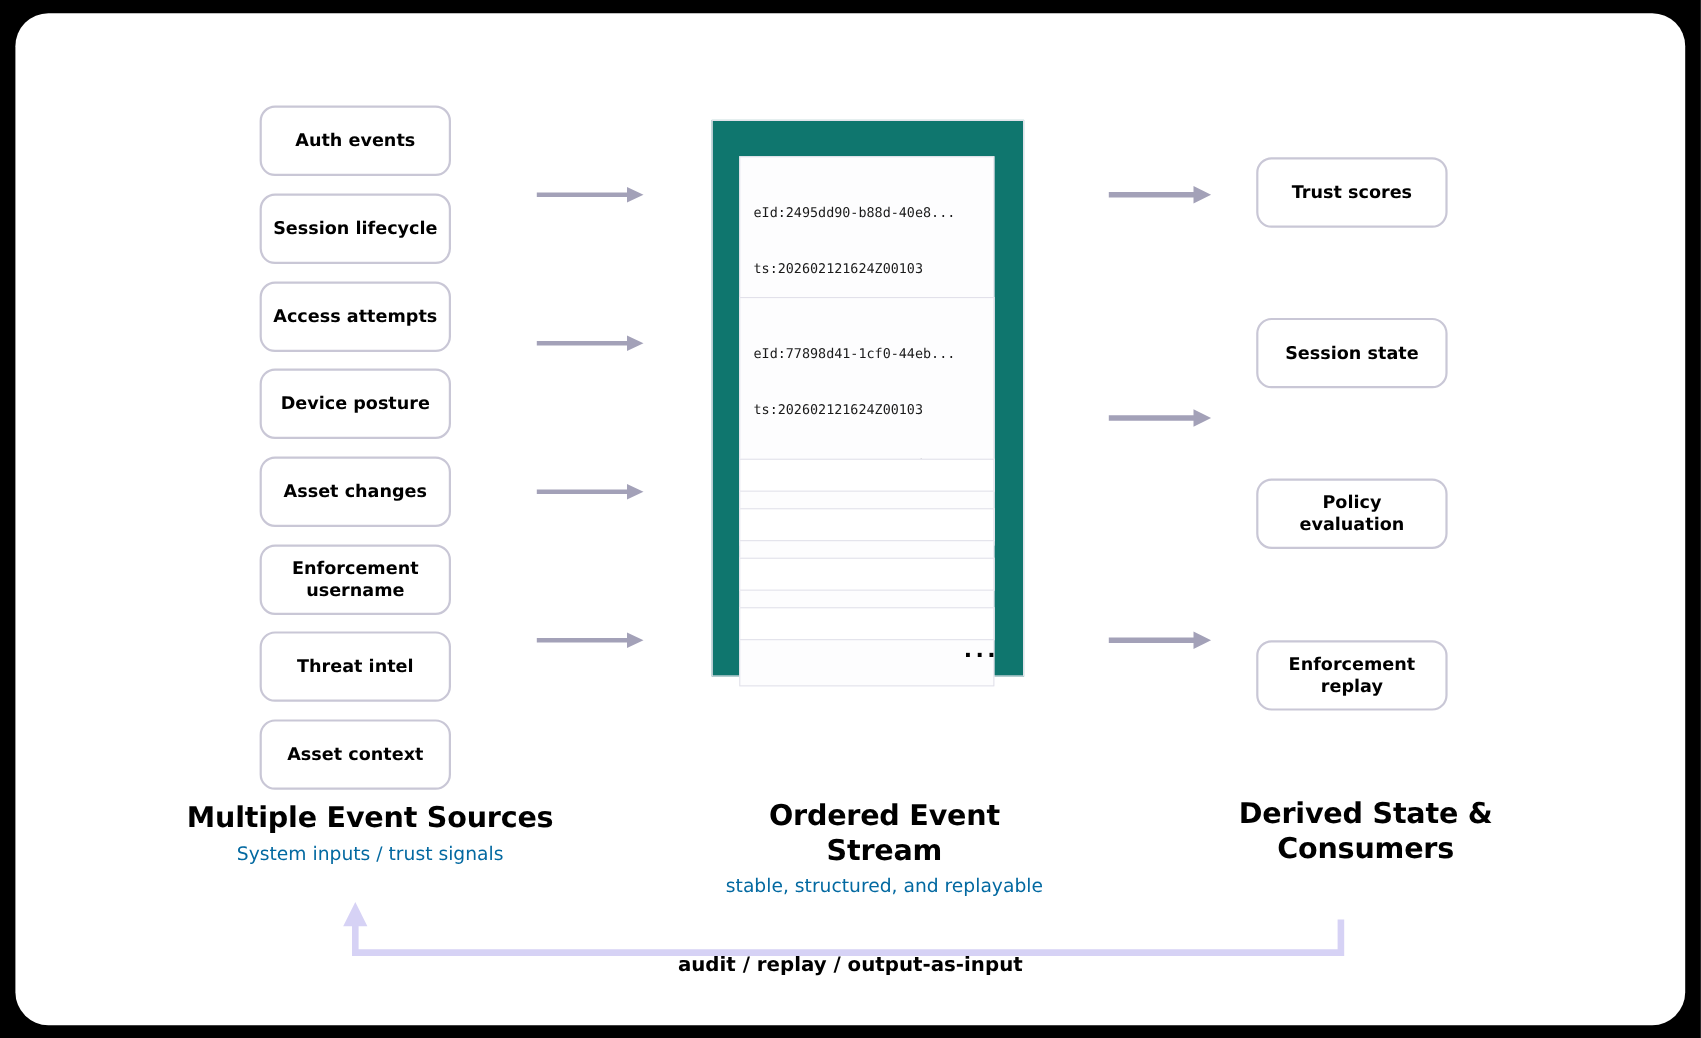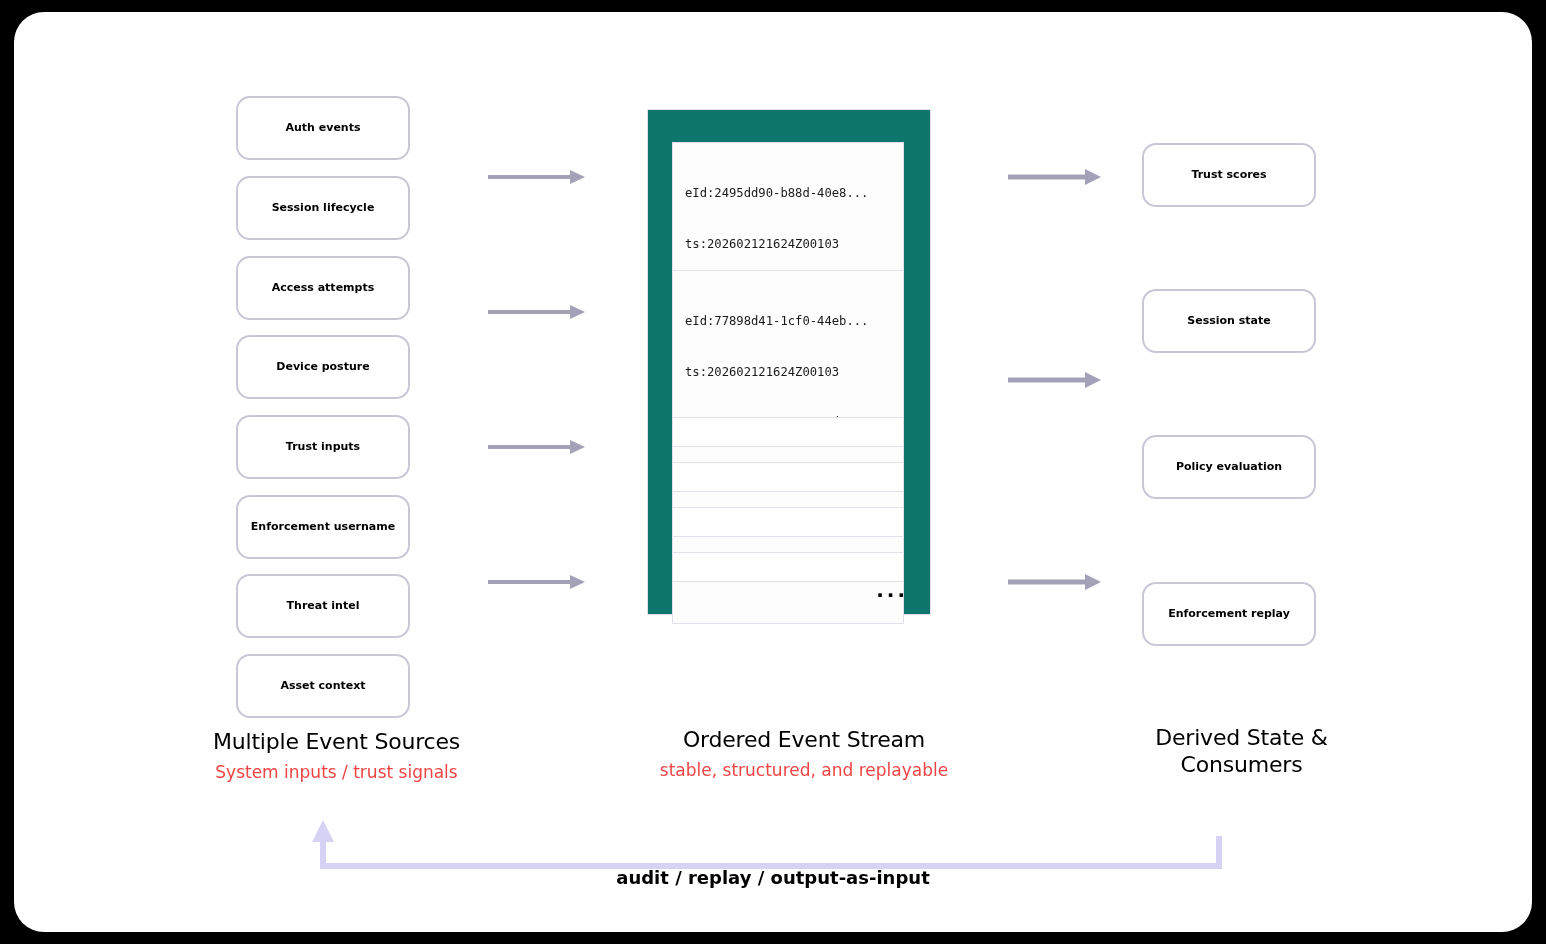--- a/index.html
+++ b/index.html
@@ -24,22 +24,22 @@
 
   
   .node {
     position: absolute;
     border: 2px solid #c9c7d6;
     border-radius: 14px;
     background: #ffffff;
     display: flex;
     align-items: center;
     justify-content: center;
-    text-align: right;
-    font-size: 11px;
+    text-align: center;
+    font-size: 16px;
     font-weight: 700;
     color: #000000;
     line-height: 1.25;
     padding: 4px 8px;
   }
 
   
   .left-node { left: 222px; width: 174px; height: 64px; }
 
   
@@ -90,30 +90,30 @@
     line-height: 1;
   }
 
   
   .arrow { position: absolute; height: 20px; }
   .arrow svg { display: block; }
 
   
   .caption { position: absolute; text-align: center; }
   .caption .title {
-    font-size: 22px;
-    font-weight: 400;
+    font-size: 26px;
+    font-weight: 700;
     color: #000;
     line-height: 1.22;
     letter-spacing: -0.2px;
   }
   .caption .sub {
     font-size: 17px;
     font-weight: 400;
-    color: #ef4444;
+    color: #0369a1;
     line-height: 1.35;
     margin-top: 5px;
   }
 
   
   #loop { position: absolute; left: 290px; top: 806px; }
   #loop-label {
     position: absolute;
     left: 0; right: 0;
     top: 855px;
@@ -134,21 +134,21 @@
   <div class="node left-node" style="top:164px">
       <span>Session lifecycle</span>
     </div>
   <div class="node left-node" style="top:244px">
       <span>Access attempts</span>
     </div>
   <div class="node left-node" style="top:323px">
       <span>Device posture</span>
     </div>
   <div class="node left-node" style="top:403px">
-      <span>Trust inputs</span>
+      <span>Asset changes</span>
     </div>
   <div class="node left-node" style="top:483px">
       <span>Enforcement username</span>
     </div>
   <div class="node left-node" style="top:562px">
       <span>Threat intel</span>
     </div>
   <div class="node left-node" style="top:642px">
       <span>Asset context</span>
     </div>

